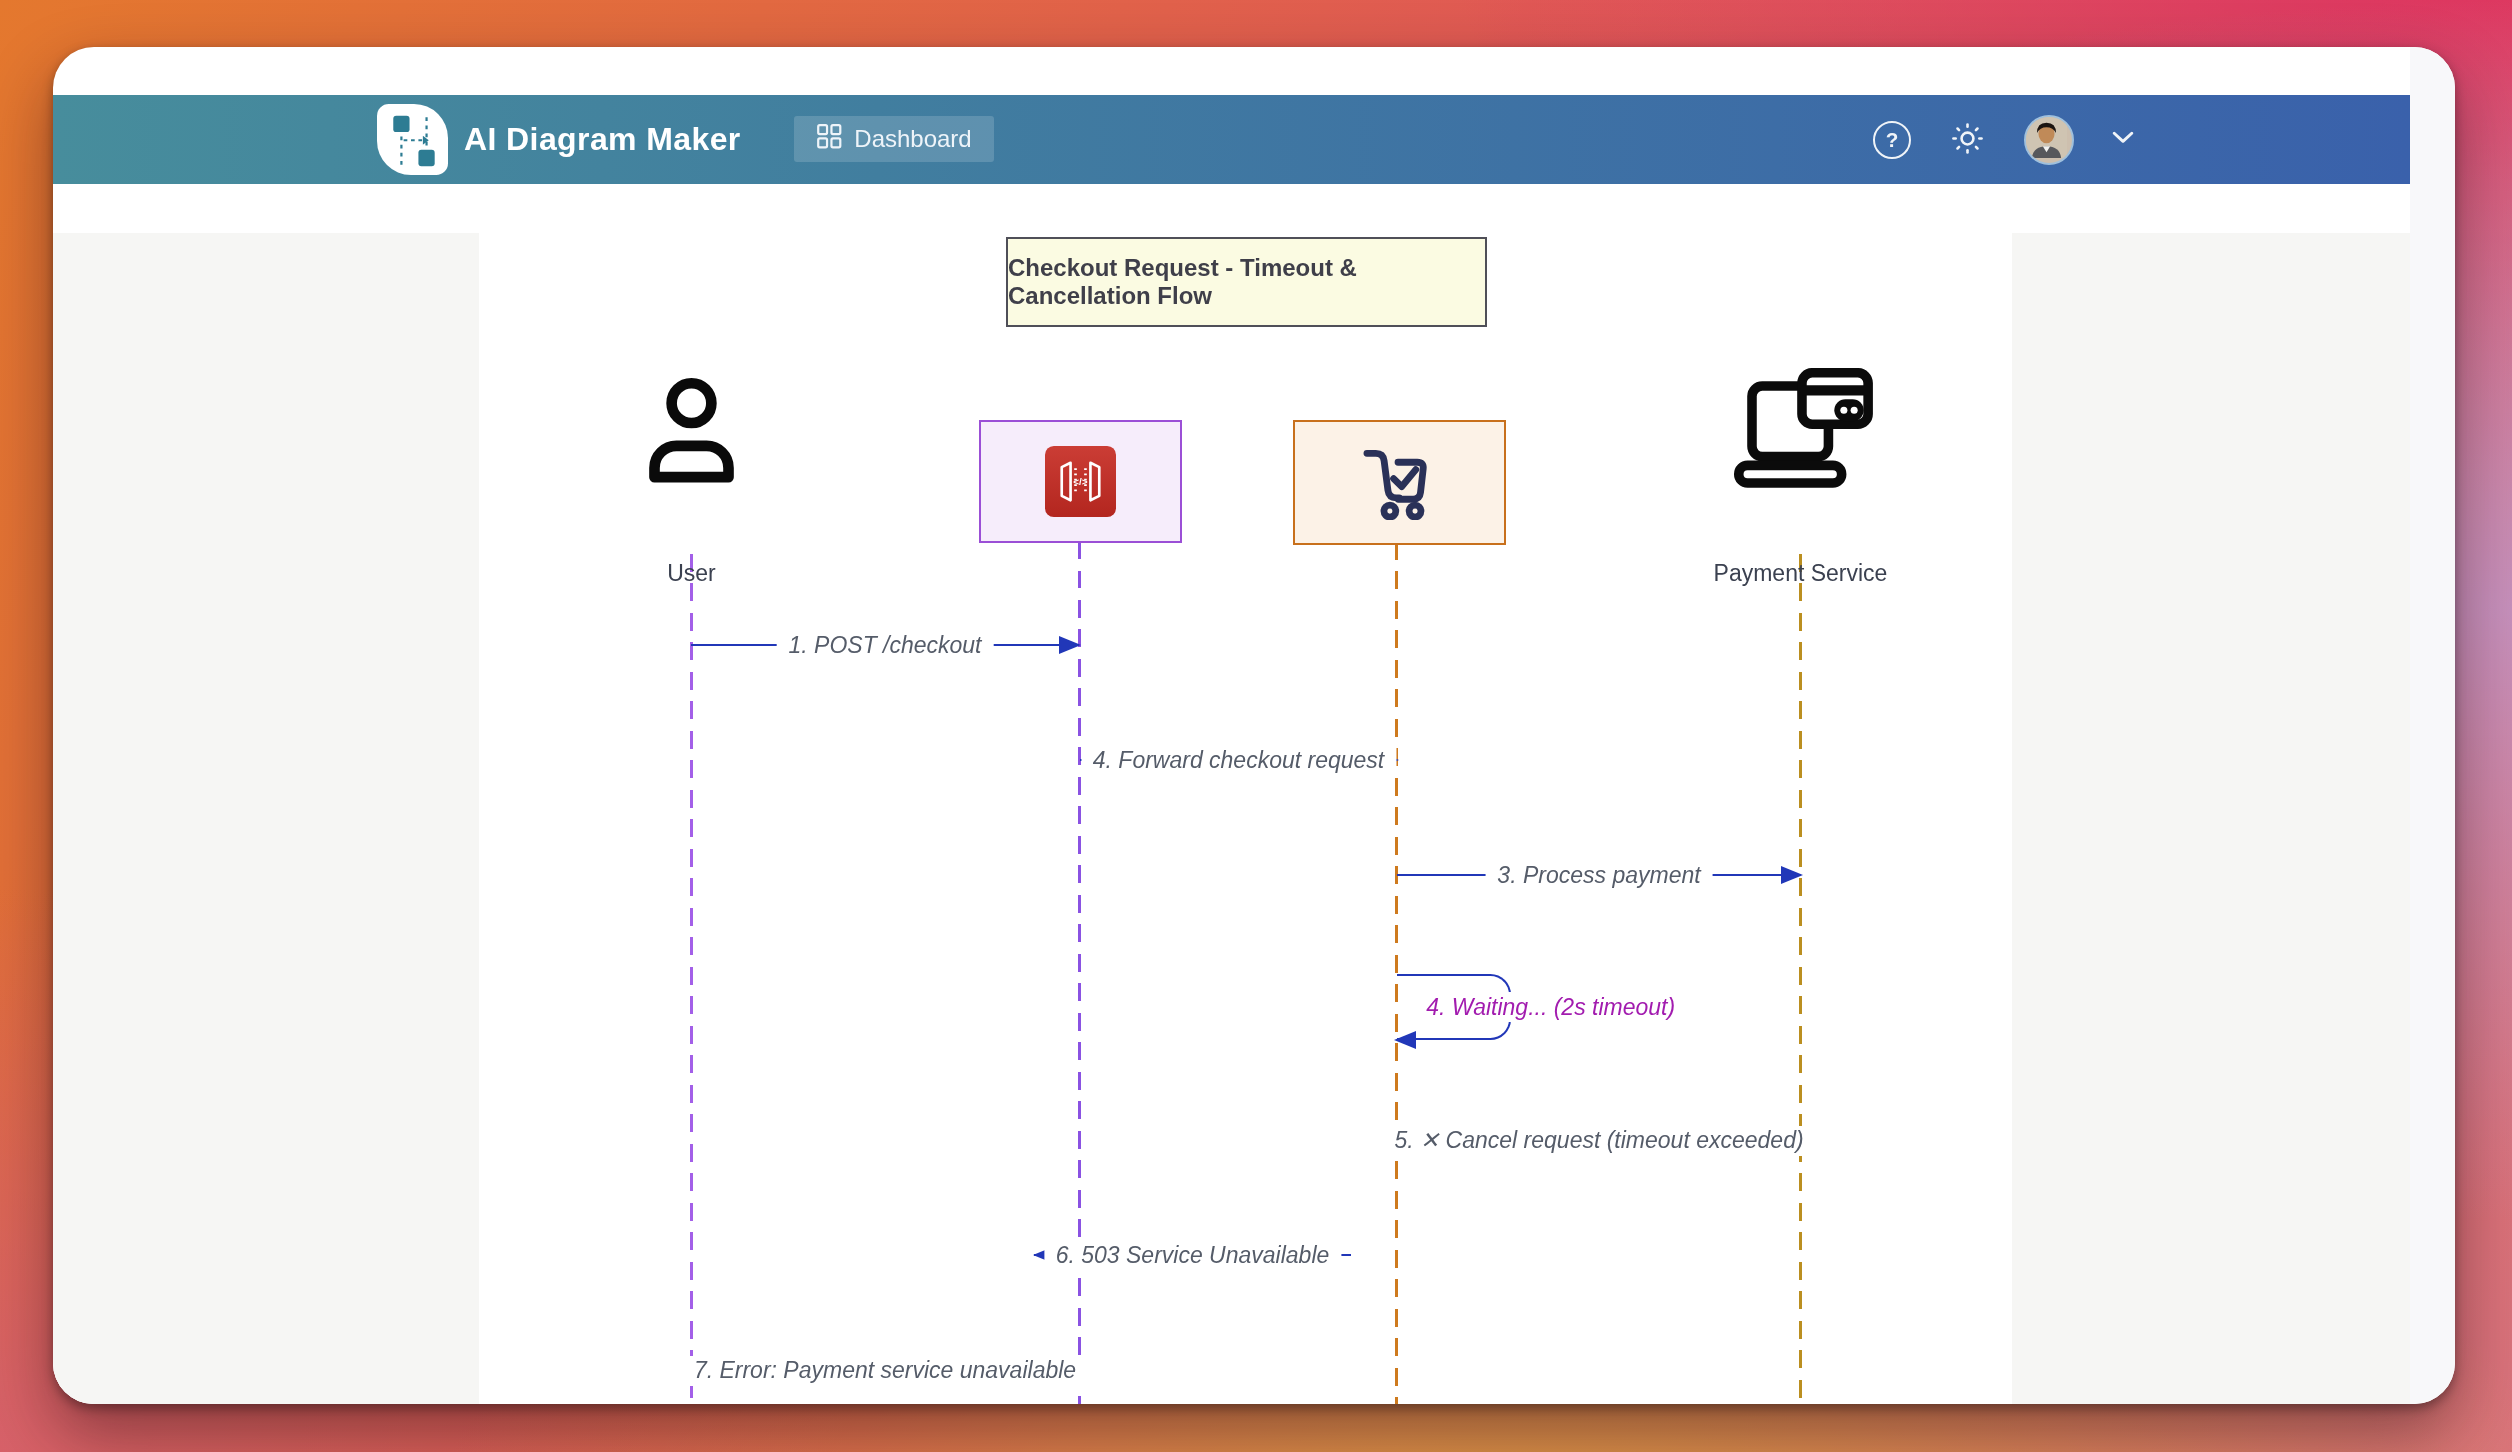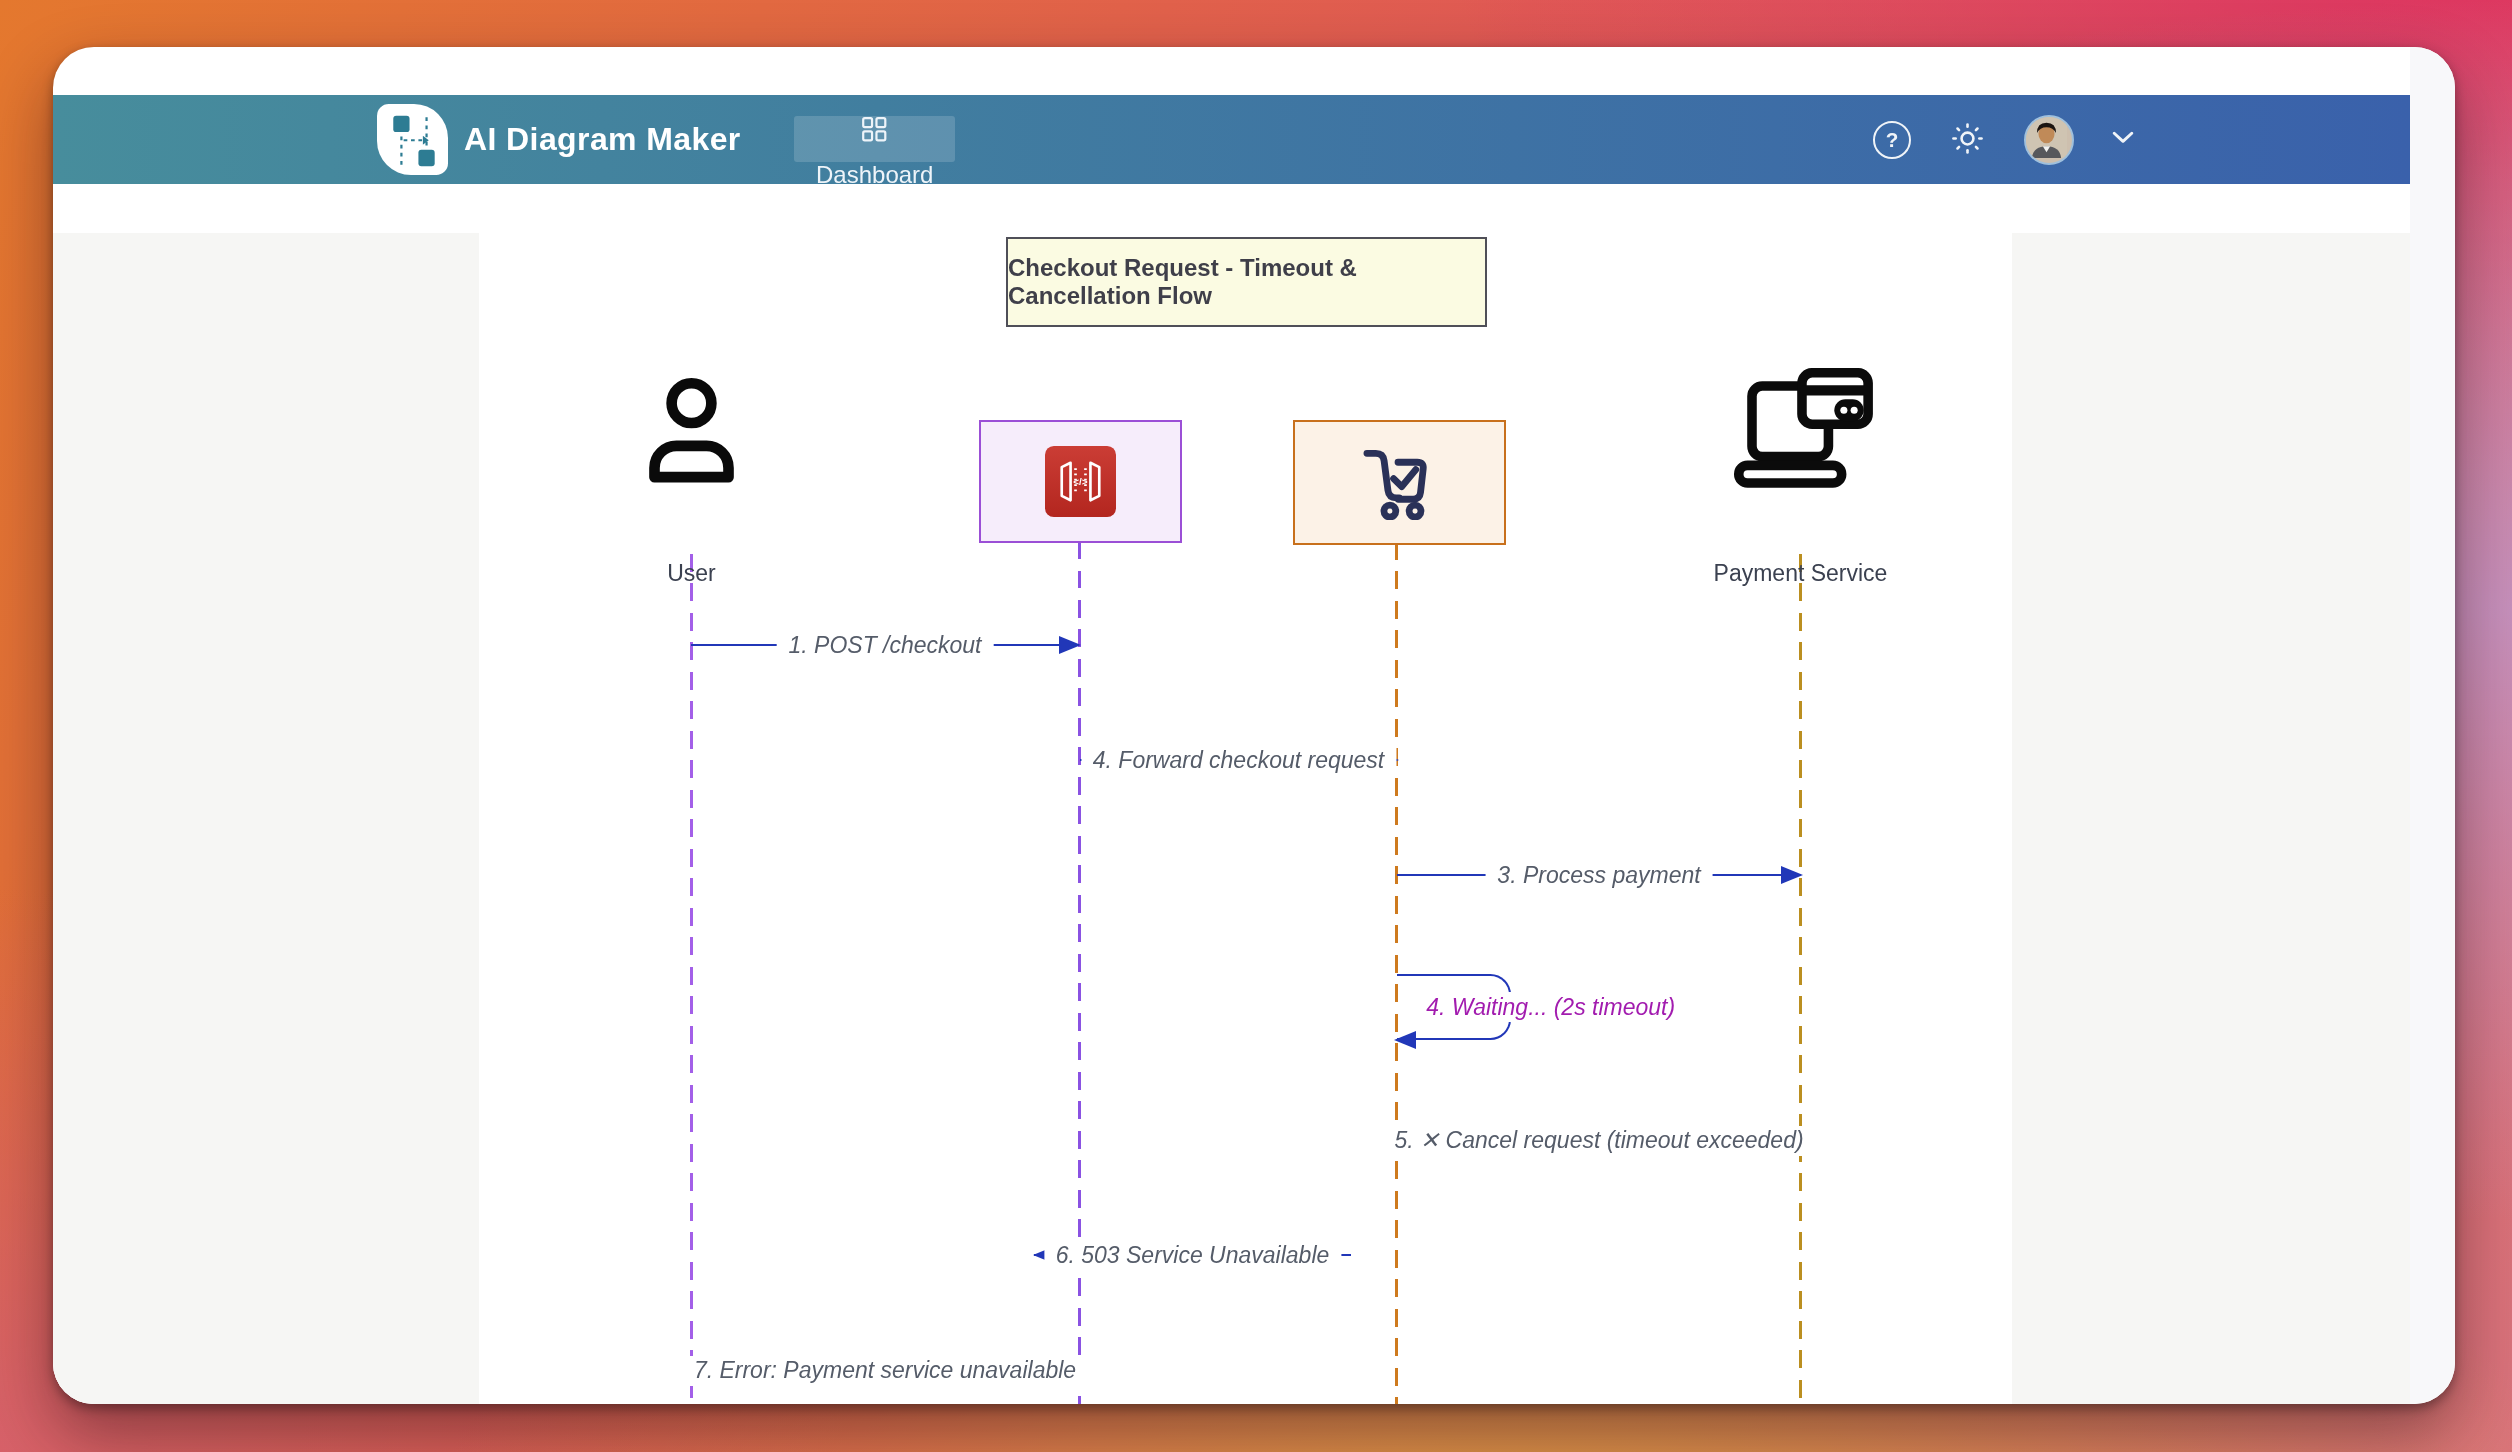--- a/index.html
+++ b/index.html
@@ -18,21 +18,21 @@
   
   .header{position:absolute;left:0;top:0;width:2357px;height:89px;
     background:linear-gradient(90deg,#478d9c 0%,#417e9f 35%,#3a61ab 100%);margin-top:48px;}
   .brand{position:absolute;left:324px;top:0;height:89px;display:flex;align-items:center;gap:16px;}
   .logo-mark{position:relative;width:71px;height:71px;background:#ffffff;
     border-radius:11.8px 34px 11.8px 34px;}
   .logo-mark svg{position:absolute;left:0;top:0;}
   .brand-name{color:#ffffff;font-size:32px;font-weight:bold;letter-spacing:0.4px;}
   .nav-pill{position:absolute;left:741px;top:21.4px;height:46px;display:flex;align-items:center;
     gap:11.8px;padding:0 22px;border-radius:3px;background:rgba(255,255,255,.16);
-    color:#eef4f9;font-size:24px;flex-direction:column;}
+    color:#eef4f9;font-size:24px;}
   .hdr-right{position:absolute;right:276px;top:0;height:89px;display:flex;align-items:center;gap:38px;}
   .help-ic{width:34px;height:34px;border:2.2px solid #f0f4f8;border-radius:50%;
     color:#f0f4f8;font-size:20.6px;display:flex;align-items:center;justify-content:center;font-weight:bold;}
   .avatar{width:46px;height:46px;border-radius:50%;border:2.2px solid #9fc0dd;overflow:hidden;background:#cdbfae;}
   
   .titlebar{position:absolute;left:0;top:89px;width:2357px;height:95px;background:#ffffff;
     border-bottom:1.5px solid #e9e9e9;}
   .doc-title{position:absolute;left:0;top:0;width:2357px;height:95px;line-height:95px;
     text-align:center;font-size:30px;font-weight:bold;color:#0c0c0c;}
   .clip-frag{position:absolute;left:2340px;top:31px;width:17.7px;height:34px;overflow:hidden;}

